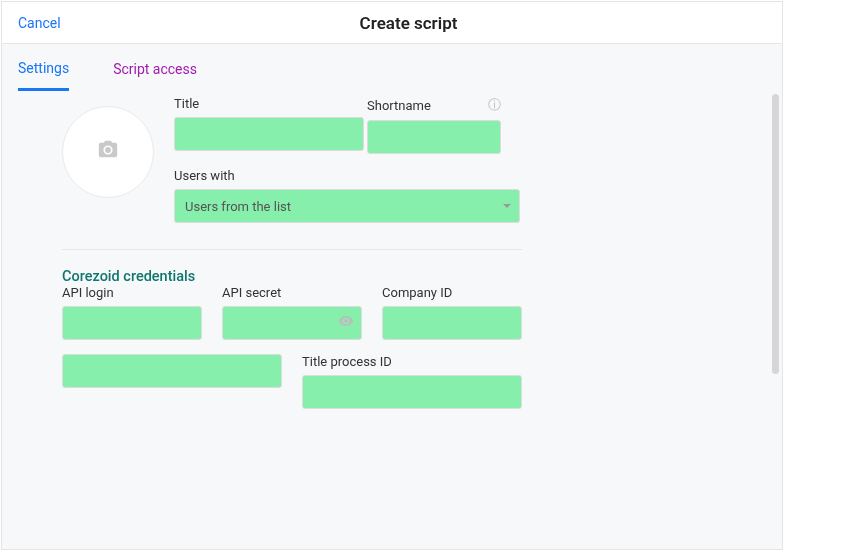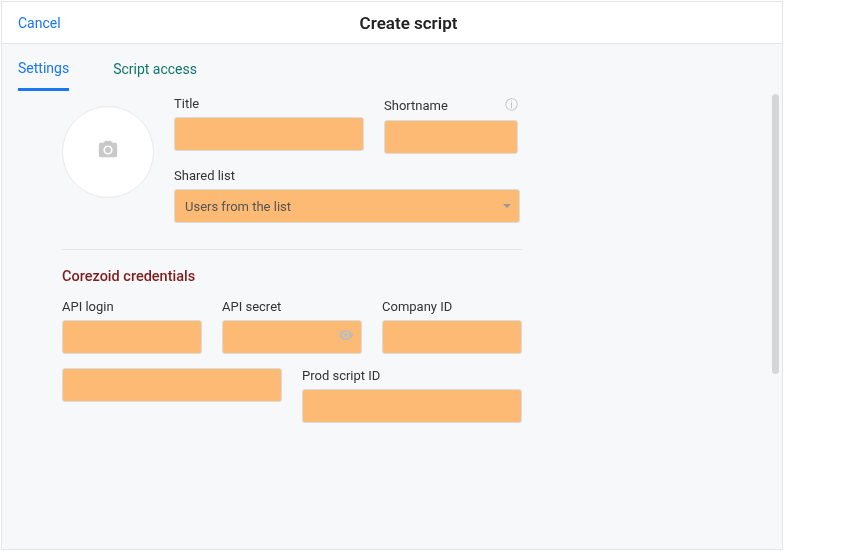--- a/index.html
+++ b/index.html
@@ -2,42 +2,42 @@
 <html><head>
 <meta charset="utf-8">
 <style>
   * { box-sizing: border-box; margin: 0; padding: 0; }
   html, body { width: 860px; height: 551px; font-family: -apple-system, BlinkMacSystemFont, "Segoe UI", Roboto, Arial, sans-serif; background: #fff; }
   .dialog { width: 782px; height: 549px; margin: 1px; border: 1px solid #e5e5e5; display: flex; flex-direction: column; }
   .dialog-header { position: relative; height: 42px; border-bottom: 1px solid #e5e5e5; display: flex; align-items: center; justify-content: center; }
   .dialog-header .cancel { position: absolute; left: 16px; color: #1976f5; font-size: 14px; cursor: pointer; }
   .dialog-header .title { font-size: 17px; font-weight: 600; color: #222; margin-left: 33px; }
   .tabs { display: flex; gap: 44px; padding: 0 16px; height: 48px; align-items: center; background: #f7f8fa; }
-  .tab { font-size: 14px; color: #0f766e; padding: 14px 0 12px 0; cursor: pointer; }
+  .tab { font-size: 14px; color: #a21caf; padding: 14px 0 12px 0; cursor: pointer; }
   .tab.active { color: #1976f5; border-bottom: 3px solid #1976f5; }
   .content-wrap { flex: 1; background: #f7f8fa; position: relative; overflow: hidden; }
   .content { padding: 0 0 0 0; height: 100%; overflow-y: hidden; }
   .form-area { width: 660px; margin: 0 auto; }
   .top-row { display: flex; gap: 20px; padding-top: 4px; }
   .avatar-upload { width: 92px; height: 92px; border-radius: 50%; background: #fff; border: 1px solid #eaeaea; display: flex; align-items: center; justify-content: center; flex-shrink: 0; cursor: pointer; margin-top: 10px; }
   .avatar-upload svg { width: 26px; height: 22px; fill: #c9c9c9; }
   .fields-right { flex: 1; }
-  .row { display: flex; gap: 20px; }
+  .row { display: flex; gap: 3px; }
   .field { display: flex; flex-direction: column; margin-bottom: 14px; }
   .field-label { font-size: 13px; color: #333; margin-bottom: 6px; display: flex; align-items: center; }
   .info-icon { margin-left: auto; font-size: 13px; color: #bbb; cursor: default; }
-  .text-input, .select-box { height: 34px; background: #fdba74; border: 1px solid #dcdcdc; border-radius: 3px; padding: 0 10px; font-size: 13px; color: #333; outline: none; }
+  .text-input, .select-box { height: 34px; background: #86efac; border: 1px solid #dcdcdc; border-radius: 3px; padding: 0 10px; font-size: 13px; color: #333; outline: none; }
   .w-title { width: 190px; }
   .w-shortname { width: 134px; }
   .w-desc { width: 346px; }
   .w-shared { width: 346px; }
   .select-box { display: flex; align-items: center; justify-content: space-between; cursor: pointer; color: #555; padding-right: 8px; }
   .select-caret { width: 0; height: 0; border-left: 4px solid transparent; border-right: 4px solid transparent; border-top: 4px solid #999; }
   .divider { height: 1px; background: #e7e7e7; margin: 12px 0 18px 0; width: 460px; }
-  .section-title { font-size: 14.5px; font-weight: 500; color: #7f1d1d; margin-bottom: 14px; }
+  .section-title { font-size: 14.5px; font-weight: 500; color: #0f766e; }
   .cred-row { display: flex; gap: 20px; }
   .w-cred { width: 140px; }
   .input-eye-wrap { position: relative; width: 140px; }
   .input-eye-wrap input { width: 100%; padding-right: 30px; }
   .eye-icon { position: absolute; right: 8px; top: 50%; transform: translateY(-50%); cursor: pointer; }
   .eye-icon svg { width: 16px; height: 16px; fill: #bdbdbd; }
   .w-proc { width: 220px; }
   .scrollbar-track { position: absolute; right: 2px; top: 0; width: 8px; height: calc(100% - 60px); background: transparent; }
   .scrollbar-thumb { width: 7px; height: 280px; background: #d6d6d6; border-radius: 4px; margin-top: 2px; }
 </style>
@@ -80,21 +80,21 @@
                 <label class="field-label" style="width:134px;">
                   <span>Shortname</span>
                   <span class="info-icon">ⓘ</span>
                 </label>
                 <input class="text-input w-shortname" type="text" value="" style="">
               </div>
             </div>
 
 
             <div class="field">
-              <label class="field-label">Shared list</label>
+              <label class="field-label">Users with</label>
               <div class="select-box w-shared">
                 <span>Users from the list</span>
                 <span class="select-caret"></span>
               </div>
             </div>
           </div>
         </div>
 
         <div class="divider"></div>
 
@@ -120,21 +120,21 @@
             <label class="field-label">Company ID</label>
             <input class="text-input w-cred" type="text" value="" style="">
           </div>
         </div>
 
         <div class="cred-row">
           <div class="field">
             <input class="text-input w-proc" type="text" value="" style="">
           </div>
           <div class="field">
-            <label class="field-label">Prod script ID</label>
+            <label class="field-label">Title process ID</label>
             <input class="text-input w-proc" type="text" value="" style="">
           </div>
         </div>
 
       </div>
     </div>
 
     <div class="scrollbar-track">
       <div class="scrollbar-thumb"></div>
     </div>

